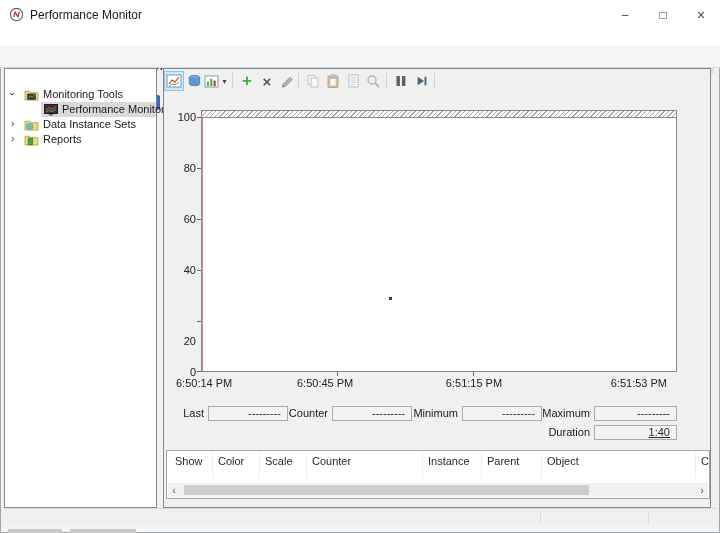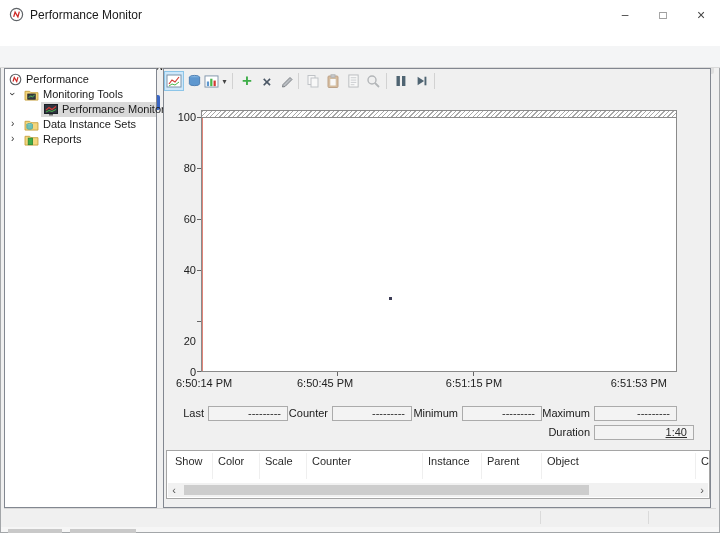--- a/index.html
+++ b/index.html
@@ -158,29 +158,20 @@
     <div class="abs tbtn" style="left:165px;">
       <svg width="16" height="14" viewBox="0 0 16 14">
           <rect x="1" y="1" width="14" height="12" fill="#eef1f4" stroke="#8a9096"></rect>
           <rect x="1.5" y="1.5" width="13" height="2.6" fill="#aeb6be"></rect>
           <rect x="9.5" y="4.4" width="5" height="8" fill="#d2ecd2"></rect>
         </svg>
     </div>
   </div>
 
   <div class="abs" id="left-panel">
-    <div class="abs treerow" style="left:0;top:3px;width:151px;">
-      <span class="abs" style="left:4px;top:1px;">
-          <svg width="13" height="13" viewBox="0 0 16 16">
-            <circle cx="8" cy="8" r="6.5" fill="#fff" stroke="#606468" stroke-width="1.4"></circle>
-            <path d="M5 10.5 L6.5 5.5 L9.5 10.5 L11 5" stroke="#cf2a27" stroke-width="1.5" fill="none"></path>
-          </svg>
-        </span>
-      <span class="abs" style="left:21px;">Performance</span>
-    </div>
     <div class="abs treerow" style="left:0;top:18px;width:151px;text-align:right;">
       <span class="abs chev down" style="left:5px;top:1px;">›</span>
       <span class="abs" style="left:19px;top:2px;">
         <svg width="15" height="12" viewBox="0 0 16 13">
             <path d="M1 2.5 h5 l1.5 1.5 h7.5 v8 h-14 z" fill="#f3d67e" stroke="#c9a23e"></path>
             <rect x="4" y="5.5" width="8" height="5.5" fill="#394049" stroke="#20262c"></rect>
             <path d="M5 9.5 l2-2 2 1 2.5-2" stroke="#57c84f" fill="none"></path>
           </svg>
       </span>
       <span class="abs" style="left:38px;">Monitoring Tools</span>
@@ -329,21 +320,21 @@
 
   <div class="abs statlbl" style="left:150px;top:407px;width:54px;">Last</div>
   <div class="abs statfield" style="left:208px;top:406px;width:80px;">---------</div>
   <div class="abs statlbl" style="left:258px;top:407px;width:70px;">Counter</div>
   <div class="abs statfield" style="left:332px;top:406px;width:80px;">---------</div>
   <div class="abs statlbl" style="left:388px;top:407px;width:70px;">Minimum</div>
   <div class="abs statfield" style="left:462px;top:406px;width:80px;">---------</div>
   <div class="abs statlbl" style="left:516px;top:407px;width:74px;">Maximum</div>
   <div class="abs statfield" style="left:594px;top:406px;width:83px;">---------</div>
   <div class="abs statlbl" style="left:516px;top:426px;width:74px;">Duration</div>
-  <div class="abs statfield" style="left:594px;top:425px;width:100px;text-decoration:underline;">1:40</div>
+  <div class="abs statfield" style="left:594px;top:425px;width:83px;text-decoration:underline;">1:40</div>
 
   <div class="abs" id="ctable">
     <div class="abs colhead" style="left:8px;">Show</div>
     <div class="abs colhead" style="left:51px;">Color</div>
     <div class="abs colhead" style="left:98px;">Scale</div>
     <div class="abs colhead" style="left:145px;">Counter</div>
     <div class="abs colhead" style="left:261px;">Instance</div>
     <div class="abs colhead" style="left:320px;">Parent</div>
     <div class="abs colhead" style="left:380px;">Object</div>
     <div class="abs colhead" style="left:534px;">C</div>

